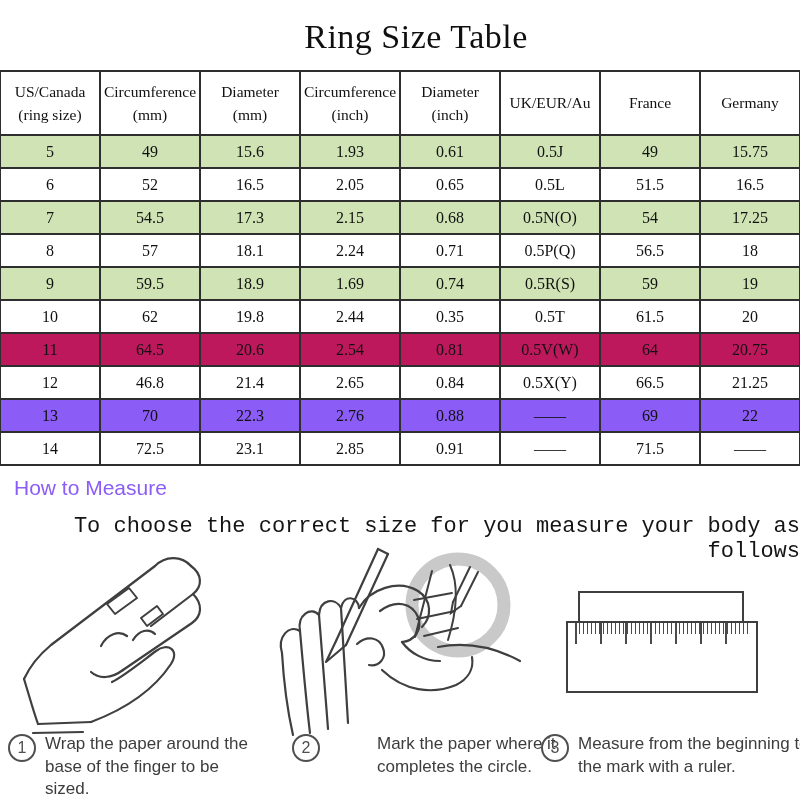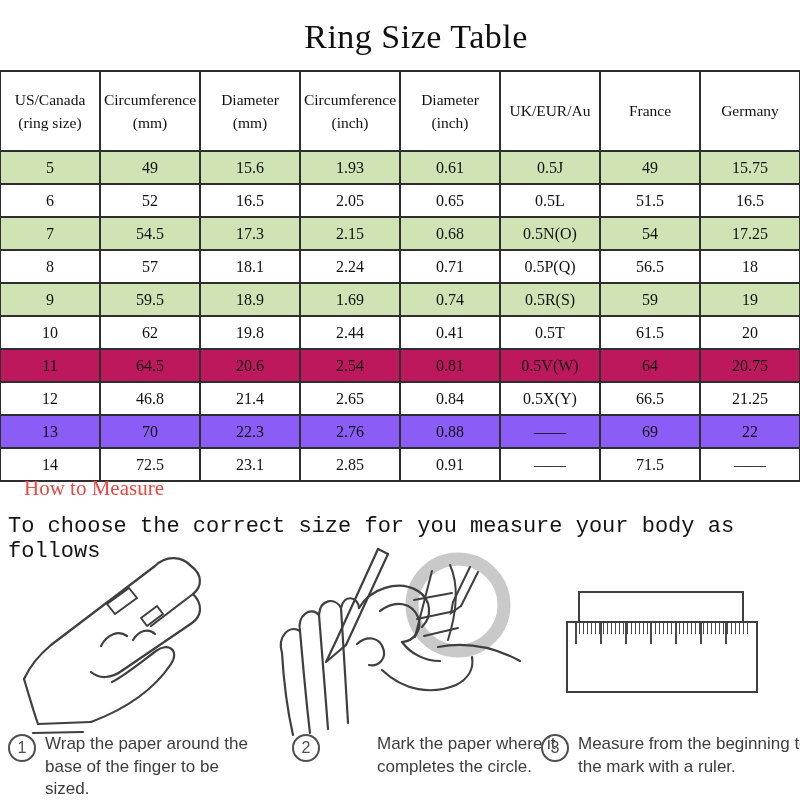--- a/index.html
+++ b/index.html
@@ -12,31 +12,31 @@
     font-size:34px;color:#0f0f0f;letter-spacing:0.5px;margin-left:16px;
   }
   table.ringsize{
     position:absolute;top:70px;left:-1px;width:802px;
     border-collapse:collapse;table-layout:fixed;background:#fff;
   }
   table.ringsize th, table.ringsize td{
     border:2px solid #2e2e2e;text-align:center;vertical-align:middle;
     font-weight:normal;color:#111;padding:0;overflow:hidden;
   }
-  table.ringsize thead tr{height:80px;}
+  table.ringsize thead tr{height:64px;}
   table.ringsize th{font-size:15.5px;white-space:pre-line;line-height:1.5;}
   table.ringsize tbody tr{height:33px;}
   table.ringsize td{font-size:16px;}
   .howto{
-    position:absolute;left:24px;top:476px;
-    font-family:Liberation Serif, serif;font-size:21px;color:#ef4444;
+    position:absolute;left:14px;top:476px;
+    font-family:Liberation Sans, sans-serif;font-size:21px;color:#8b5cf6;
   }
   .instruction{
     position:absolute;left:8px;top:514px;
-    font-family:"Liberation Mono", monospace;font-size:22px;color:#141414;
+    font-family:"Liberation Mono", monospace;font-size:22px;color:#141414;text-align:right;
   }
   .illus{position:absolute;}
   .illus svg{display:block;}
   .sketch{stroke:#3f3f3f;stroke-width:2.2;fill:none;stroke-linecap:round;stroke-linejoin:round;}
   .sketch-fill{stroke:#3f3f3f;stroke-width:2;fill:#ffffff;stroke-linejoin:round;}
   .mag-ring{stroke:#c9c9c9;stroke-width:13;fill:none;}
   .mag-line{stroke:#3f3f3f;stroke-width:2;fill:none;stroke-linecap:round;}
   .paper-rect{
     position:absolute;left:578px;top:591px;width:162px;height:32px;
     border:2px solid #3f3f3f;background:#fff;
@@ -138,21 +138,21 @@
         <td>0.74</td>
         <td>0.5R(S)</td>
         <td>59</td>
         <td>19</td>
       </tr>
       <tr>
         <td>10</td>
         <td>62</td>
         <td>19.8</td>
         <td>2.44</td>
-        <td>0.41</td>
+        <td>0.35</td>
         <td>0.5T</td>
         <td>61.5</td>
         <td>20</td>
       </tr>
       <tr style="background: #be185d;">
         <td>11</td>
         <td>64.5</td>
         <td>20.6</td>
         <td>2.54</td>
         <td>0.81</td>

